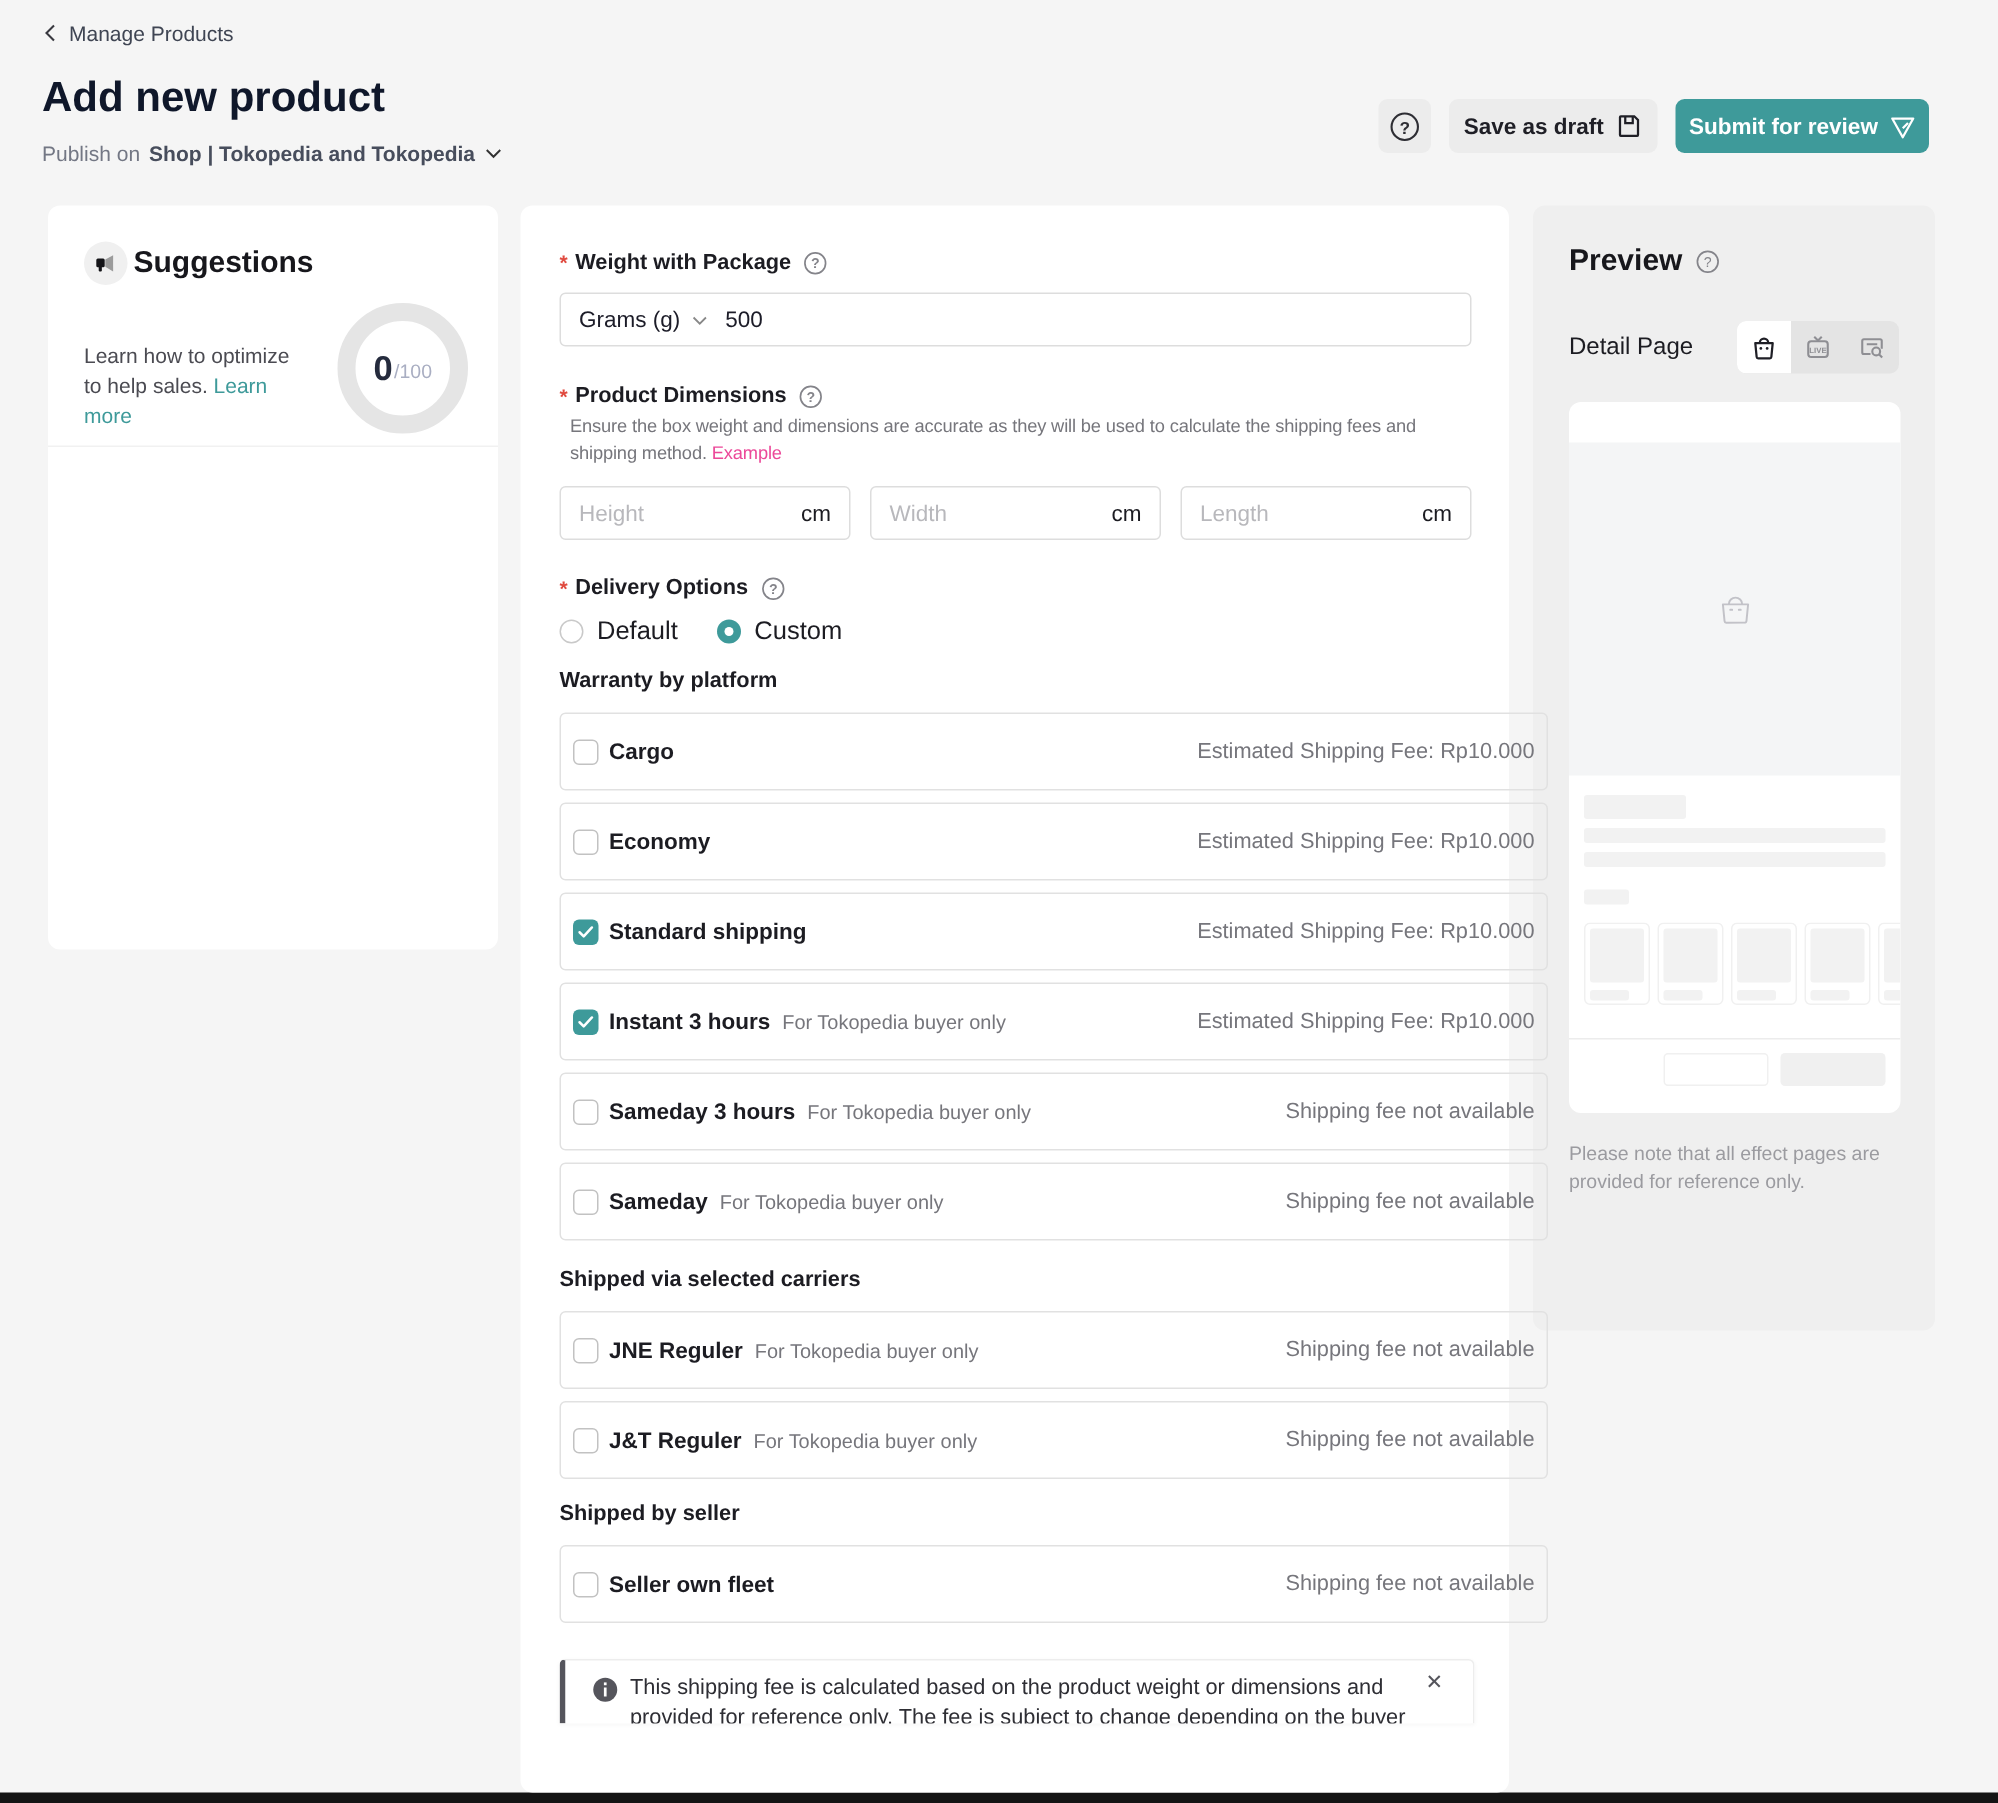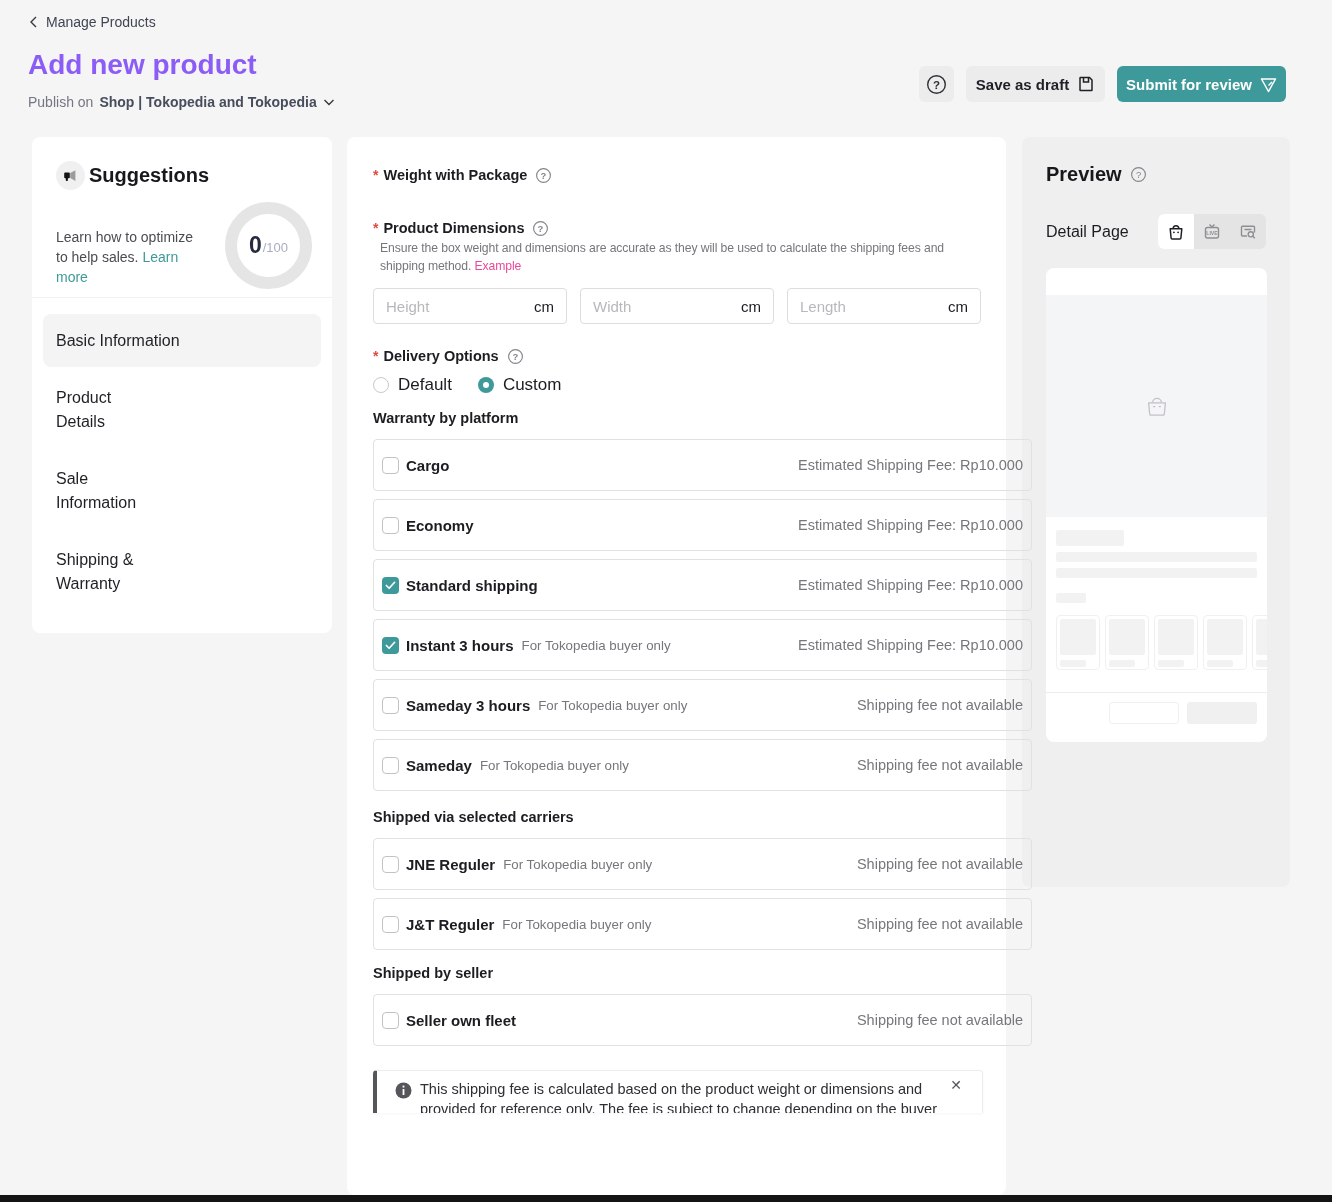--- a/index.html
+++ b/index.html
@@ -2,21 +2,21 @@
 <html><head>
 <meta charset="utf-8">
 <style>
 * { margin:0; padding:0; box-sizing:border-box; }
 html,body { width:1332px; height:1202px; overflow:hidden; }
 body { background:#f5f5f5; font-family:"Liberation Sans", sans-serif; color:#1c1c28; position:relative; }
 .abs { position:absolute; }
 
 
 .back { left:28px; top:14px; font-size:14px; color:#3f4553; display:flex; align-items:center; gap:6px; }
-h1.title { left:28px; top:49px; font-size:28px; font-weight:bold; color:#8b5cf6; }
+h1.title { left:28px; top:49px; font-size:28px; font-weight:bold; color:#0f172a; }
 .publish { left:28px; top:94px; font-size:14px; color:#737784; display:flex; align-items:center; gap:6px; }
 .publish b { color:#474d5c; font-weight:bold; }
 
 .btn { position:absolute; top:66px; height:36px; border-radius:6px; display:flex; align-items:center; justify-content:center; gap:8px; font-size:15px; font-weight:bold; }
 .btn-help { left:919px; width:35px; background:#ececec; }
 .btn-draft { left:966px; width:139px; background:#ececec; color:#1f1f26; }
 .btn-submit { left:1117px; width:169px; background:#3e9a9a; color:#fff; }
 
 
 .sidebar { left:32px; top:137px; width:300px; height:496px; background:#fff; border-radius:8px; }
@@ -135,34 +135,35 @@
         </svg>
     </div>
     <span>Suggestions</span>
   </div>
   <div class="sg-text">Learn how to optimize to help sales. <a>Learn more</a></div>
   <div class="ring">
       <span class="n0">0</span>
       <span class="n100">/100</span>
     </div>
   <div class="sg-div"></div>
-  <div class="nav">
-    <div class="item active">Basic Information</div>
-    <div class="item">Product<br>Details</div>
-    <div class="item">Sale<br>Information</div>
-    <div class="item">Shipping &amp;<br>Warranty</div>
-  </div>
 </div>
 
 <div class="abs main">
   <div class="lbl"><span class="req">*</span>Weight with Package
     <svg class="q" width="17" height="17" viewBox="0 0 18 18">
         <circle cx="9" cy="9" r="7.3" fill="none" stroke="#84848a" stroke-width="1.2"></circle>
         <text x="9" y="12.6" text-anchor="middle" font-size="10" fill="#84848a" font-family="Liberation Sans">?</text>
       </svg>
+  </div>
+  <div class="input w-full grams">
+      <span>Grams (g)</span>
+    <svg width="11" height="11" viewBox="0 0 12 12">
+        <path d="M1.5 4 L6 8.5 L10.5 4" fill="none" stroke="#888" stroke-width="1.3"></path>
+      </svg>
+    <span class="val">500</span>
   </div>
   <div style="height:23px;"></div>
   <div class="lbl" style="margin-bottom:0;"><span class="req">*</span>Product Dimensions
     <svg class="q" width="17" height="17" viewBox="0 0 18 18">
         <circle cx="9" cy="9" r="7.3" fill="none" stroke="#84848a" stroke-width="1.2"></circle>
         <text x="9" y="12.6" text-anchor="middle" font-size="10" fill="#84848a" font-family="Liberation Sans">?</text>
       </svg>
   </div>
   <div class="desc">Ensure the box weight and dimensions are accurate as they will be used to calculate the shipping fees and<br>shipping method. <a>Example</a></div>
   <div class="dims">
@@ -336,15 +337,16 @@
         </div>
       <div class="sk-card">
           <div class="im"></div>
           <div class="ln"></div>
         </div>
     </div>
     <div class="ph-div"></div>
     <div class="ph-btn1"></div>
     <div class="ph-btn2"></div>
   </div>
+  <div class="pv-note">Please note that all effect pages are provided for reference only.</div>
 </div>
 
 <div class="abs bottombar"></div>
 
 </body></html>

